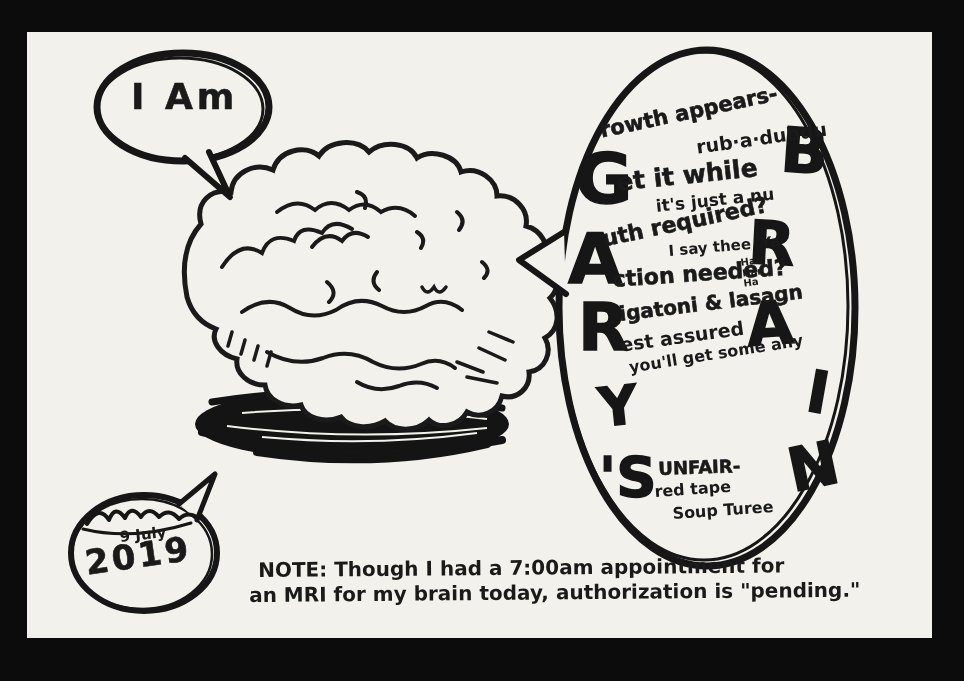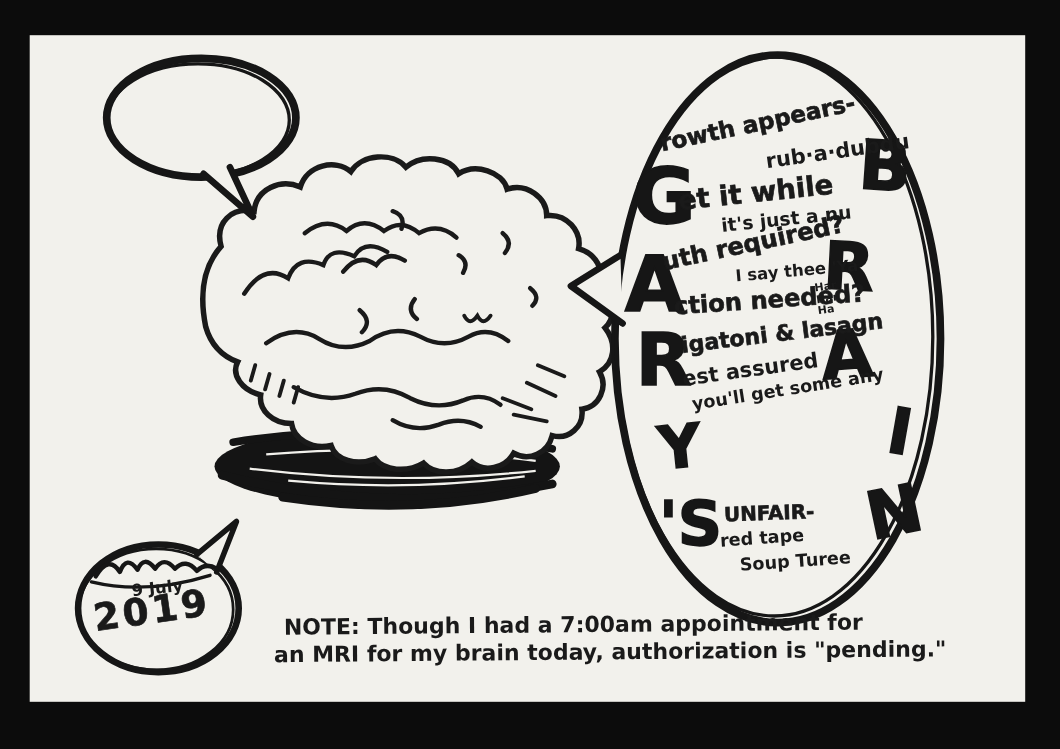--- a/index.html
+++ b/index.html
@@ -74,20 +74,21 @@
 
       <g stroke="#161616" stroke-linejoin="round" stroke-linecap="round">
         <ellipse cx="117" cy="521" rx="73" ry="58" fill="#f2f1ec" stroke-width="6"></ellipse>
         <ellipse cx="115" cy="522" rx="70" ry="55" fill="none" stroke-width="2.5"></ellipse>
         <path d="M 152 472 L 188 442 L 170 488" fill="#f2f1ec" stroke-width="5"></path>
         <path d="M 60 492 q 12 -20 22 -4 q 6 -16 16 -2 q 6 -14 16 -1 q 8 -12 18 0 q 10 -10 20 2 q 8 -8 18 -2" fill="none" stroke-width="4"></path>
         <path d="M 56 497 q 50 12 108 -6" fill="none" stroke-width="3"></path>
       </g>
     </svg>
 
+    <div class="txt stroke" style="left:104px;top:46px;font-size:36px;letter-spacing:4px;">I Am</div>
 
     <div class="bigletter" style="left:548px;top:116px;font-size:70px;">G</div>
     <div class="bigletter" style="left:541px;top:196px;font-size:70px;">A</div>
     <div class="bigletter" style="left:551px;top:266px;font-size:66px;">R</div>
     <div class="bigletter" style="left:569px;top:353px;font-size:54px;transform:rotate(-6deg);">Y</div>
     <div class="bigletter" style="left:572px;top:420px;font-size:56px;">'S</div>
 
     <div class="bigletter" style="left:756px;top:90px;font-size:62px;transform:rotate(4deg);">B</div>
     <div class="bigletter" style="left:723px;top:183px;font-size:60px;transform:rotate(3deg);">R</div>
     <div class="bigletter" style="left:718px;top:266px;font-size:60px;transform:rotate(-4deg);">A</div>

